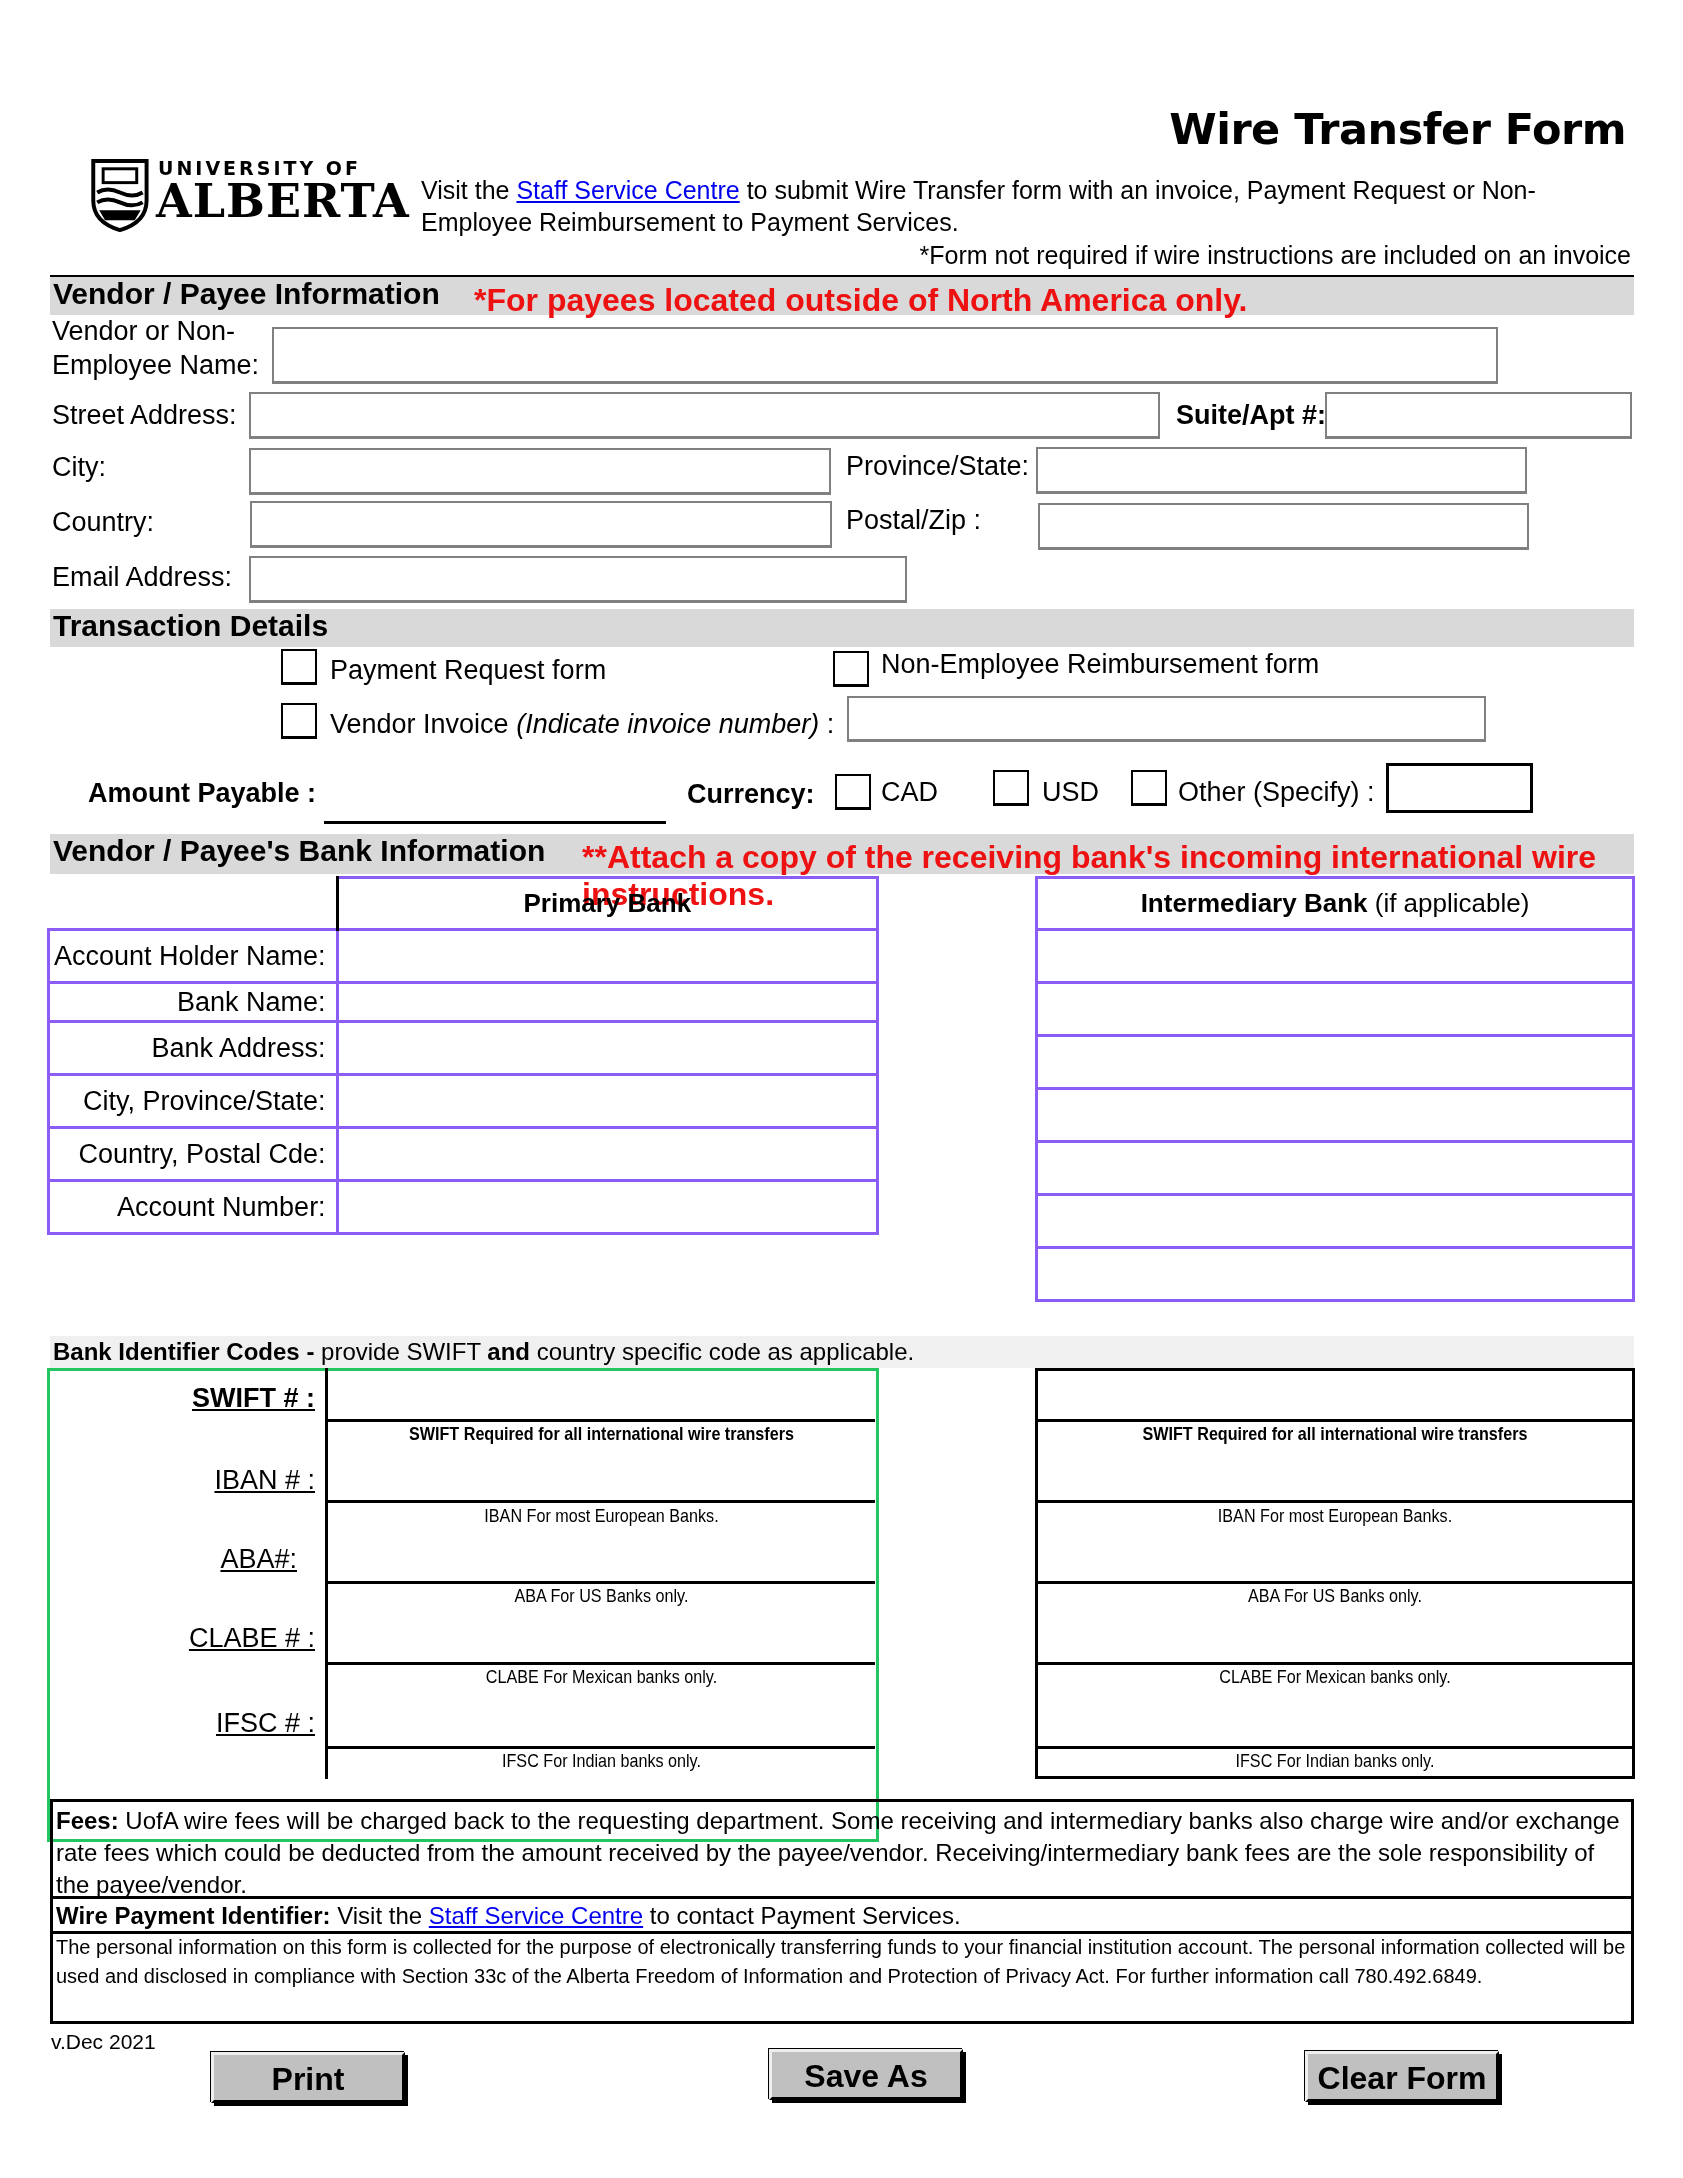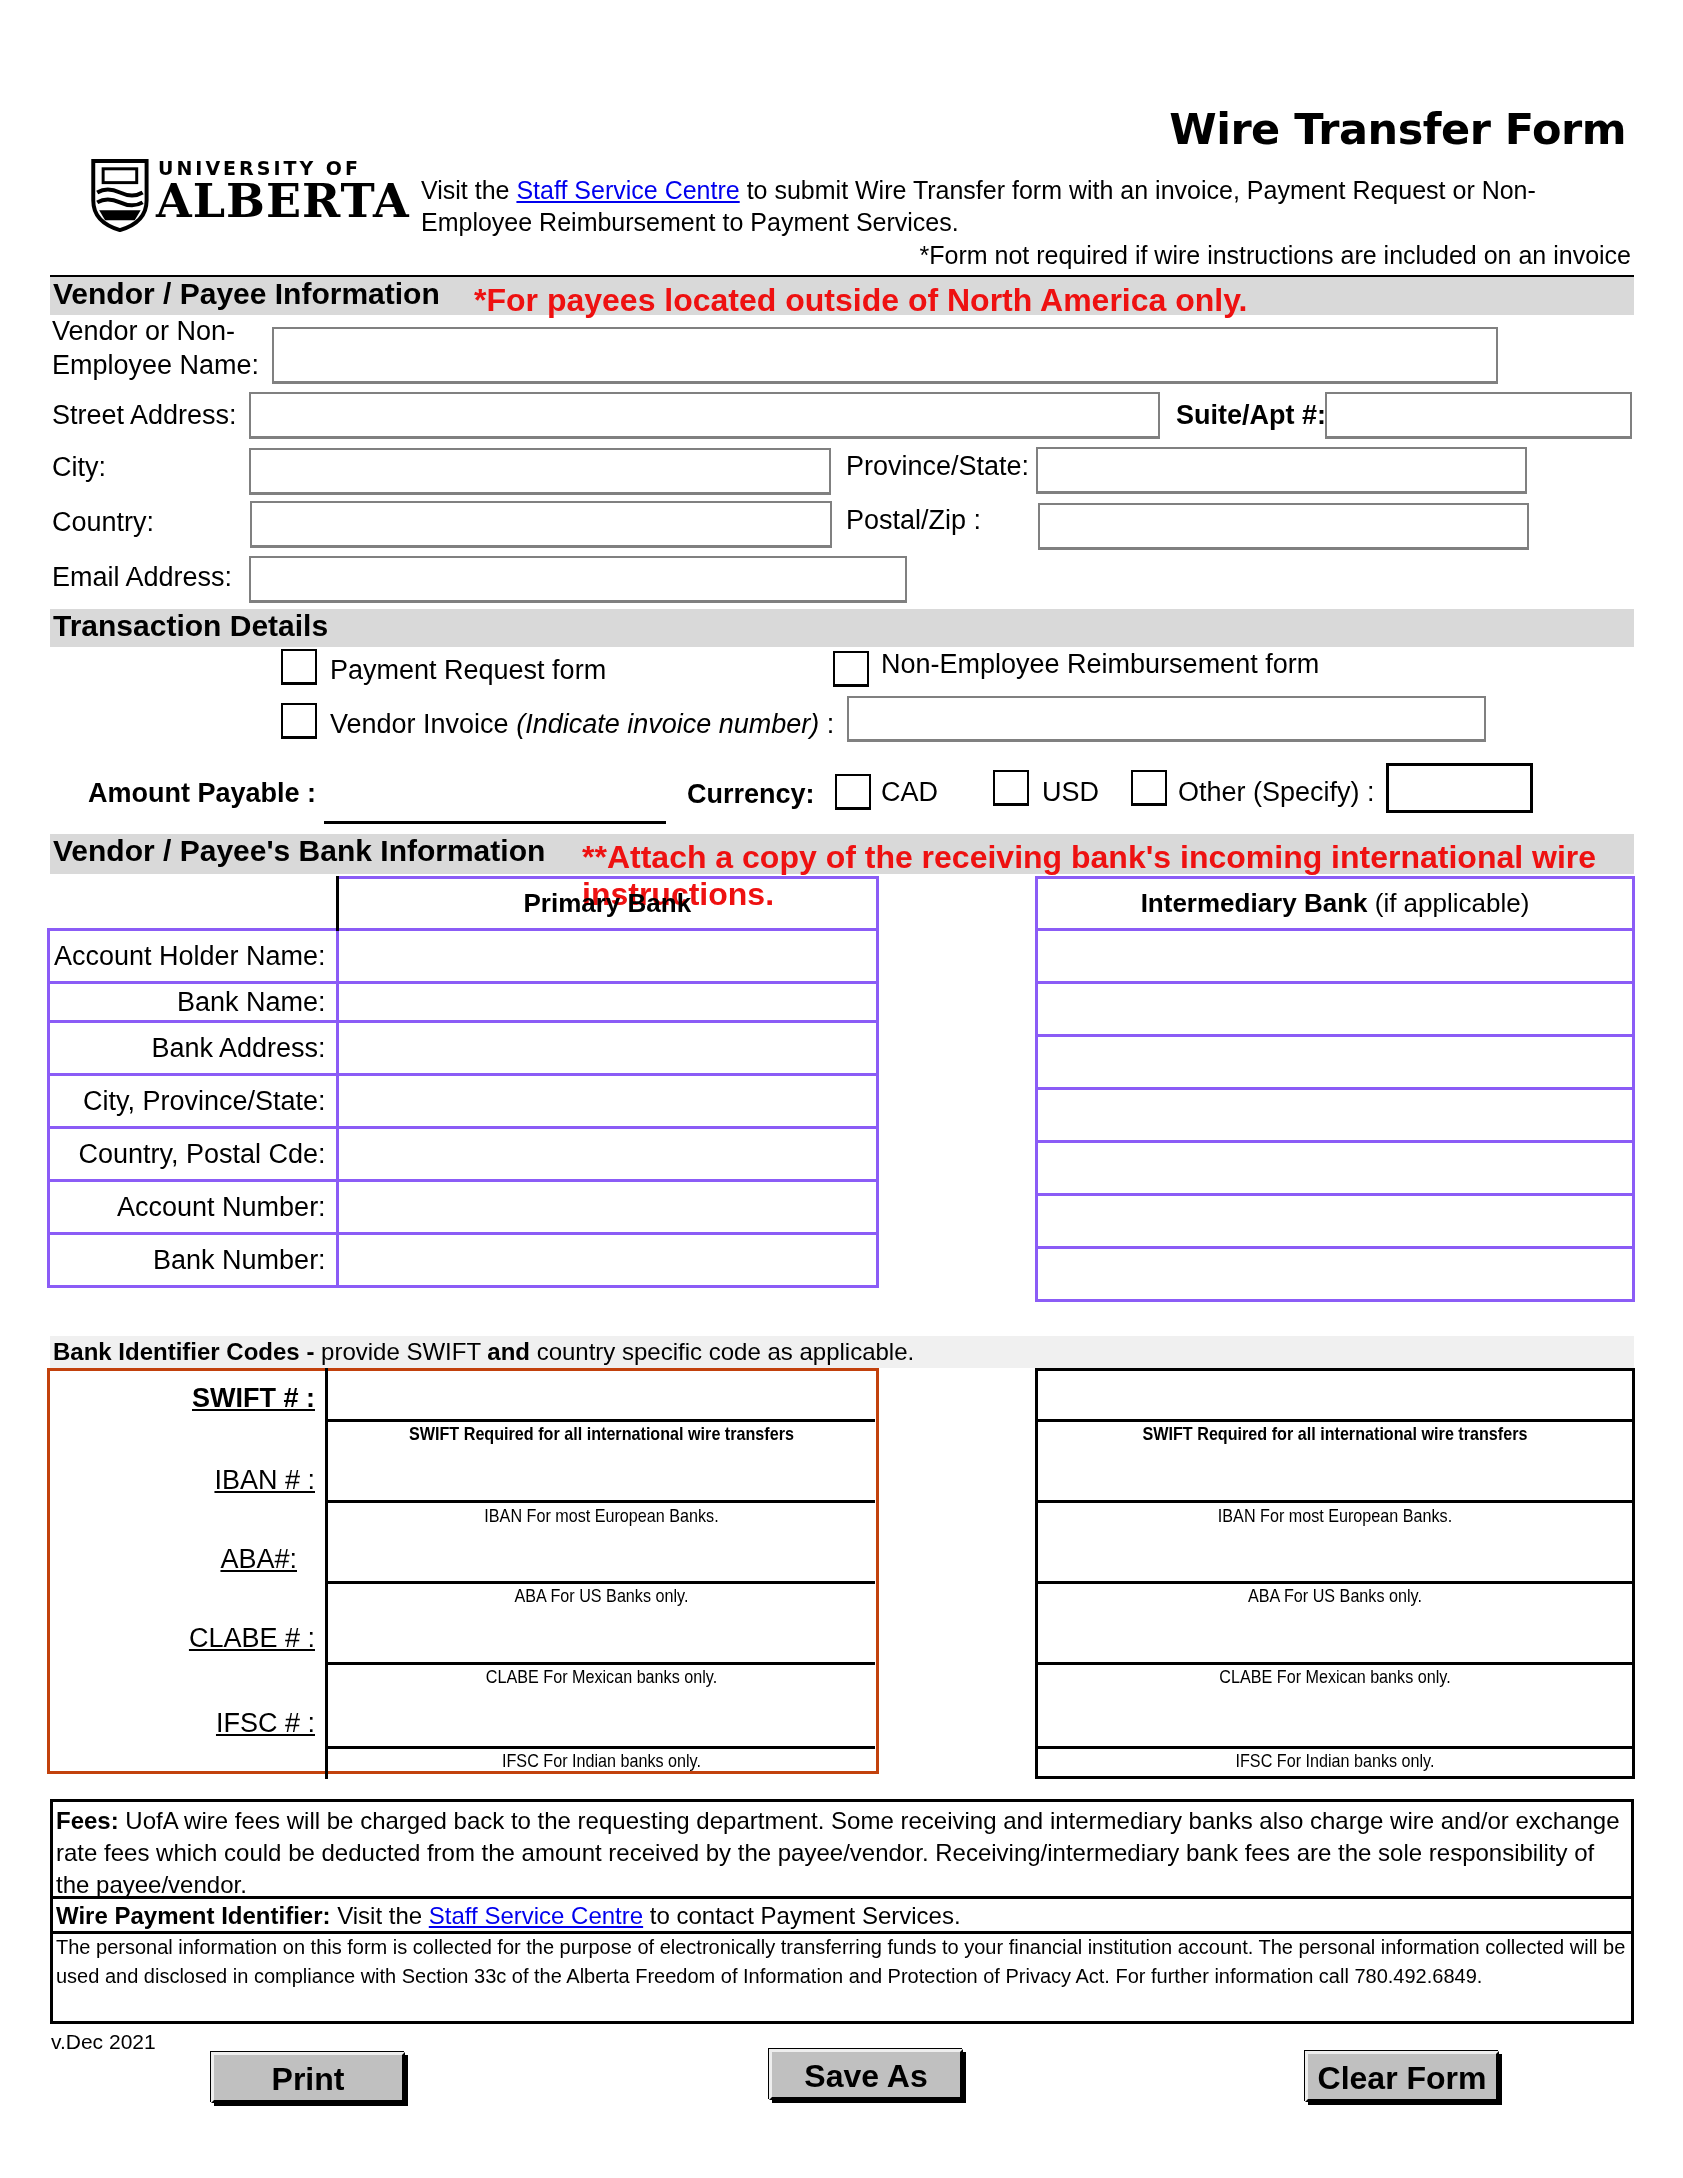--- a/index.html
+++ b/index.html
@@ -152,24 +152,20 @@
         <td><input class="cell-input" value="" style=""></td>
       </tr>
   <tr style="height:53px;">
         <td class="rowlbl">Country, Postal Cde:</td>
         <td><input class="cell-input" value="" style=""></td>
       </tr>
   <tr style="height:53px;">
         <td class="rowlbl">Account Number:</td>
         <td><input class="cell-input" value="" style=""></td>
       </tr>
-  <tr style="height:53px;">
-        <td class="rowlbl">Bank Number:</td>
-        <td><input class="cell-input" value="" style=""></td>
-      </tr>
 </tbody>
   </table>
 
 <table class="bank" style="left:1035px; top:876px; width:600px;">
   <tbody>
       <tr style="height:52px;">
     <td class="hdr"><b>Intermediary Bank</b><span> (if applicable)</span></td>
   </tr>
   <tr style="height:53px;">
         <td><input class="cell-input" value="" style=""></td>
@@ -192,21 +188,21 @@
   <tr style="height:53px;">
         <td><input class="cell-input" value="" style=""></td>
       </tr>
 </tbody>
   </table>
 
 <div class="abs" style="left:50px; top:1336px; width:1584px; height:32px; background:#f0f0f0; font-size:24px; line-height:32px;">
   <span style="padding-left:3px;"><b>Bank Identifier Codes - </b><span>provide SWIFT </span><b>and</b><span> country specific code as applicable.</span></span>
 </div>
 
-<div class="abs" style="left:47px; top:1368px; width:832px; height:406px; border:3px solid #c2410c; box-sizing:border-box;">
+<div class="abs" style="left:47px; top:1368px; width:832px; height:474px; border:3px solid #22c55e; box-sizing:border-box;">
   <div class="abs" style="left:275px; top:-3px; width:3px; height:411px; background:#000;"></div>
 
   <div class="abs" style="left:0; top:0; width:265px; height:405px;">
     <div class="idlbl" style="top:12px; font-weight:bold;">SWIFT # :</div>
     <div class="idlbl" style="top:94px;">IBAN # :</div>
     <div class="idlbl" style="top:173px; right:18px;text-align:right;">ABA#:</div>
     <div class="idlbl" style="top:252px;">CLABE # :</div>
     <div class="idlbl" style="top:337px;">IFSC # :</div>
   </div>
 

